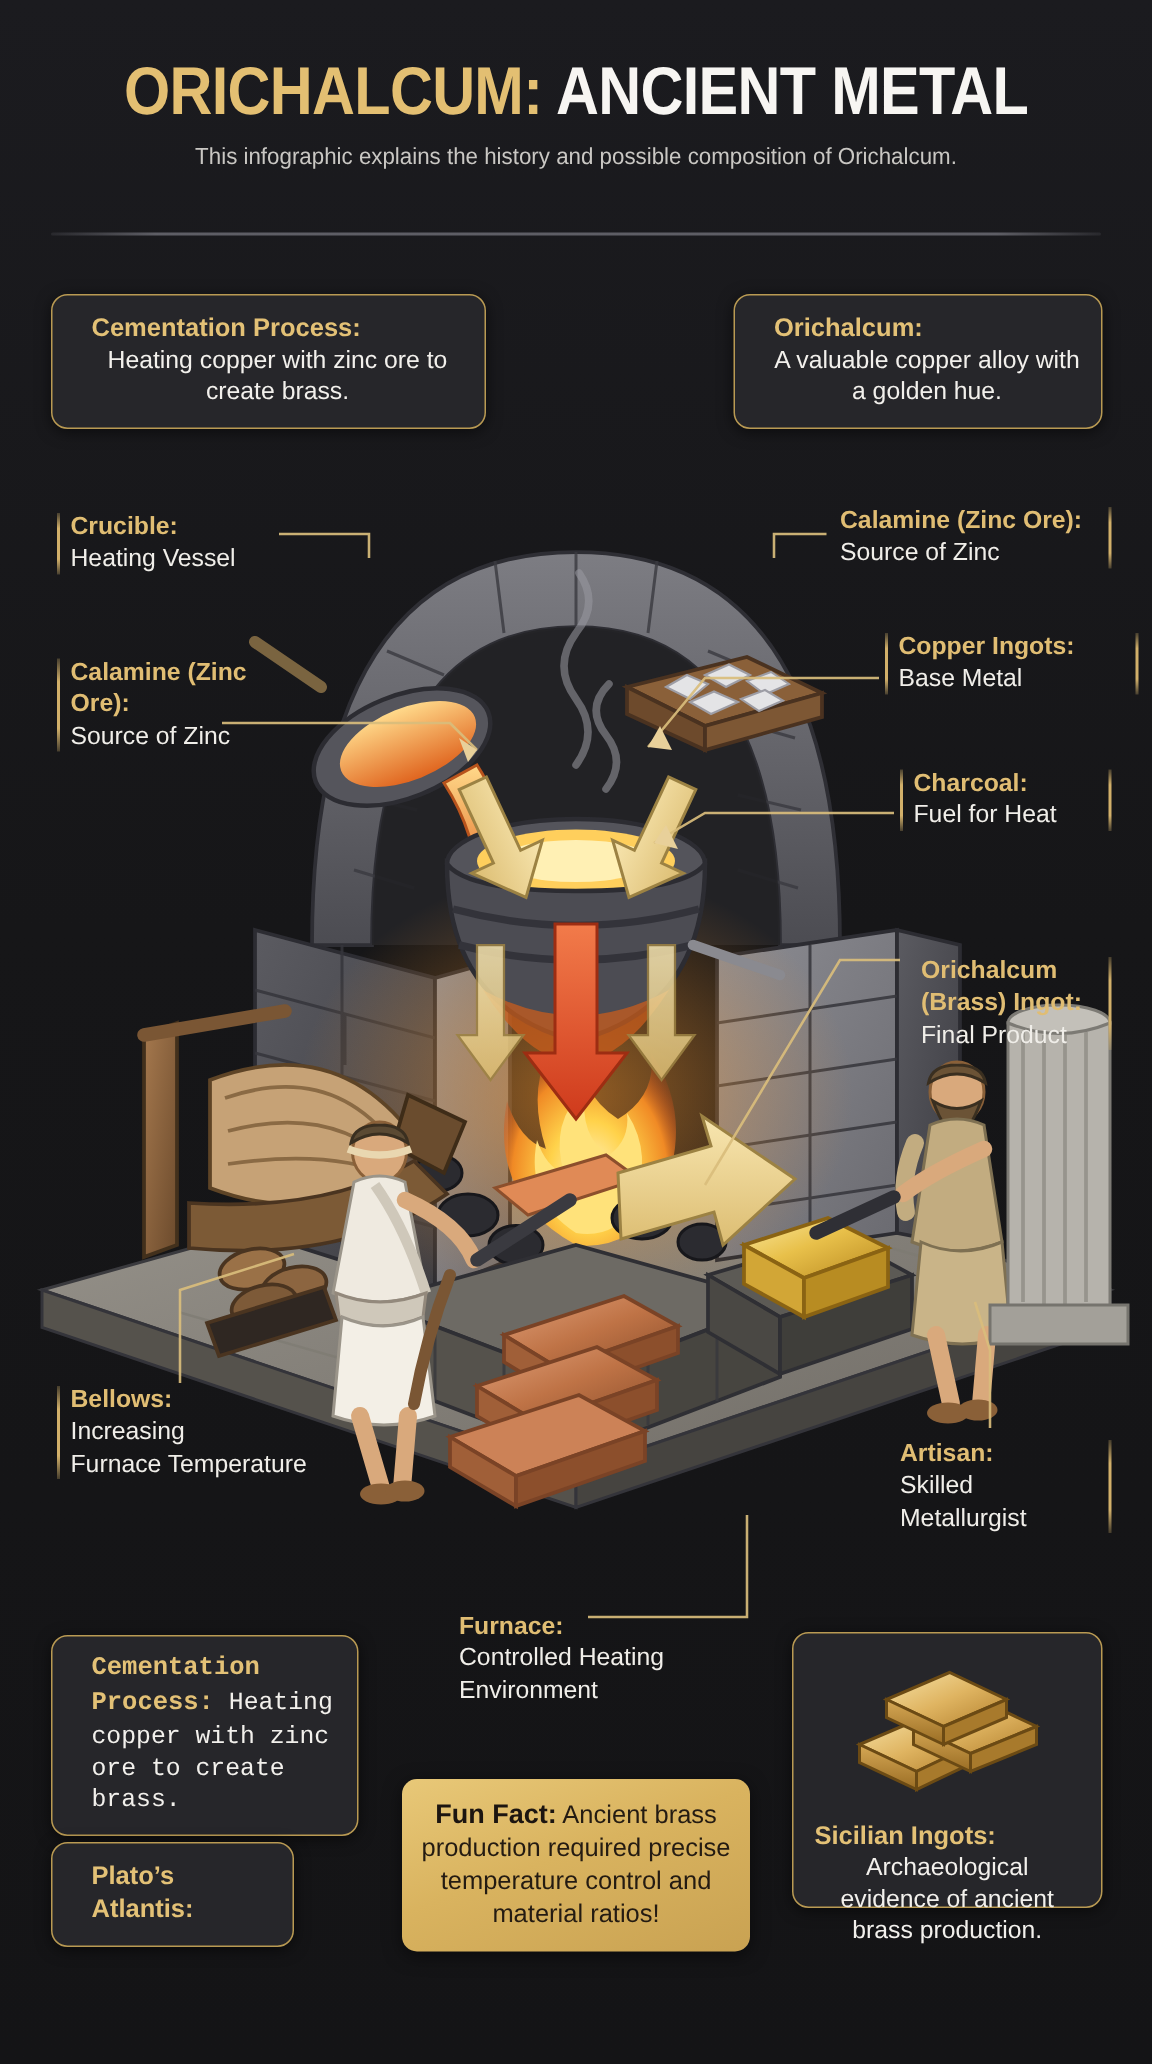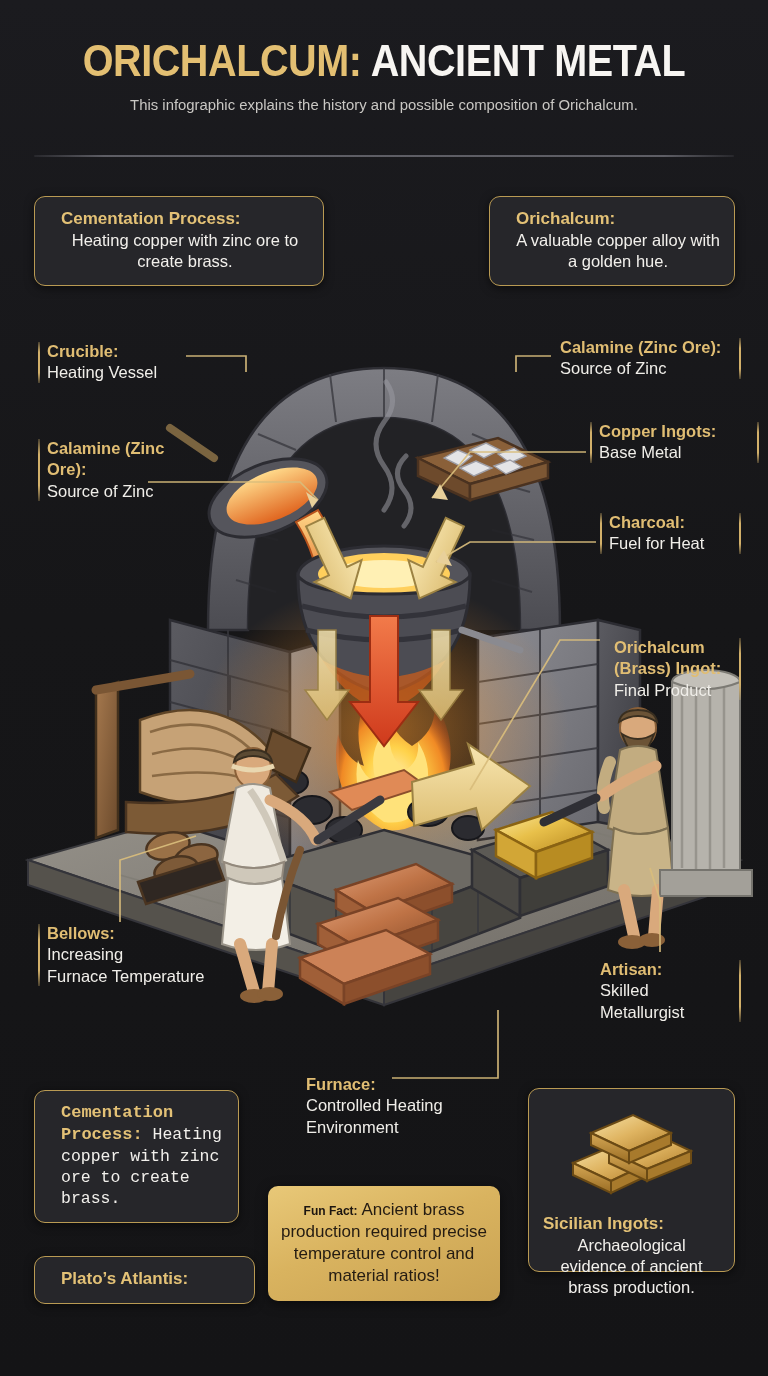--- a/index.html
+++ b/index.html
@@ -69,33 +69,33 @@
     color: #f2f0ec;
     font-size: 16.5px;
     line-height: 1.28;
     text-align: center;
   }
   .box.inline .lbl, .box.inline .bdy { display: inline; }
 
   #box-cementation-top { left: 34px; top: 196px; width: 290px; }
   #box-orichalcum-top  { left: 489px; top: 196px; width: 246px; }
   #box-cementation-bottom { left: 34px; top: 1090px; width: 205px; font-family: Liberation Mono, monospace; }
-  #box-plato { left: 34px; top: 1256px; width: 221px; }
+  #box-plato { left: 34px; top: 1228px; width: 162px; }
   #box-sicilian { left: 528px; top: 1088px; width: 207px; height: 184px; padding: 14px 14px; }
 
   #box-funfact {
     position: absolute;
     left: 268px; top: 1186px; width: 232px;
     background: linear-gradient(160deg, #e8c878 0%, #d9b35f 45%, #c9a252 100%);
     border-radius: 10px;
     padding: 13px 12px 14px 12px;
     text-align: center;
     box-shadow: 0 3px 12px rgba(0,0,0,0.5);
   }
-  #box-funfact .lbl { color: #1c1510; font-weight: bold; font-size: 12px; display: inline; }
+  #box-funfact .lbl { color: #1c1510; font-weight: bold; font-size: 18px; display: inline; }
   #box-funfact .bdy { color: #241b12; font-size: 17px; display: inline; line-height: 1.3; }
 
   
   .anno { position: absolute; }
   .anno .txtwrap { padding: 1px 9px; }
   .anno .lbl {
     color: #e0bd73;
     font-weight: bold;
     font-size: 16.5px;
     line-height: 1.3;

